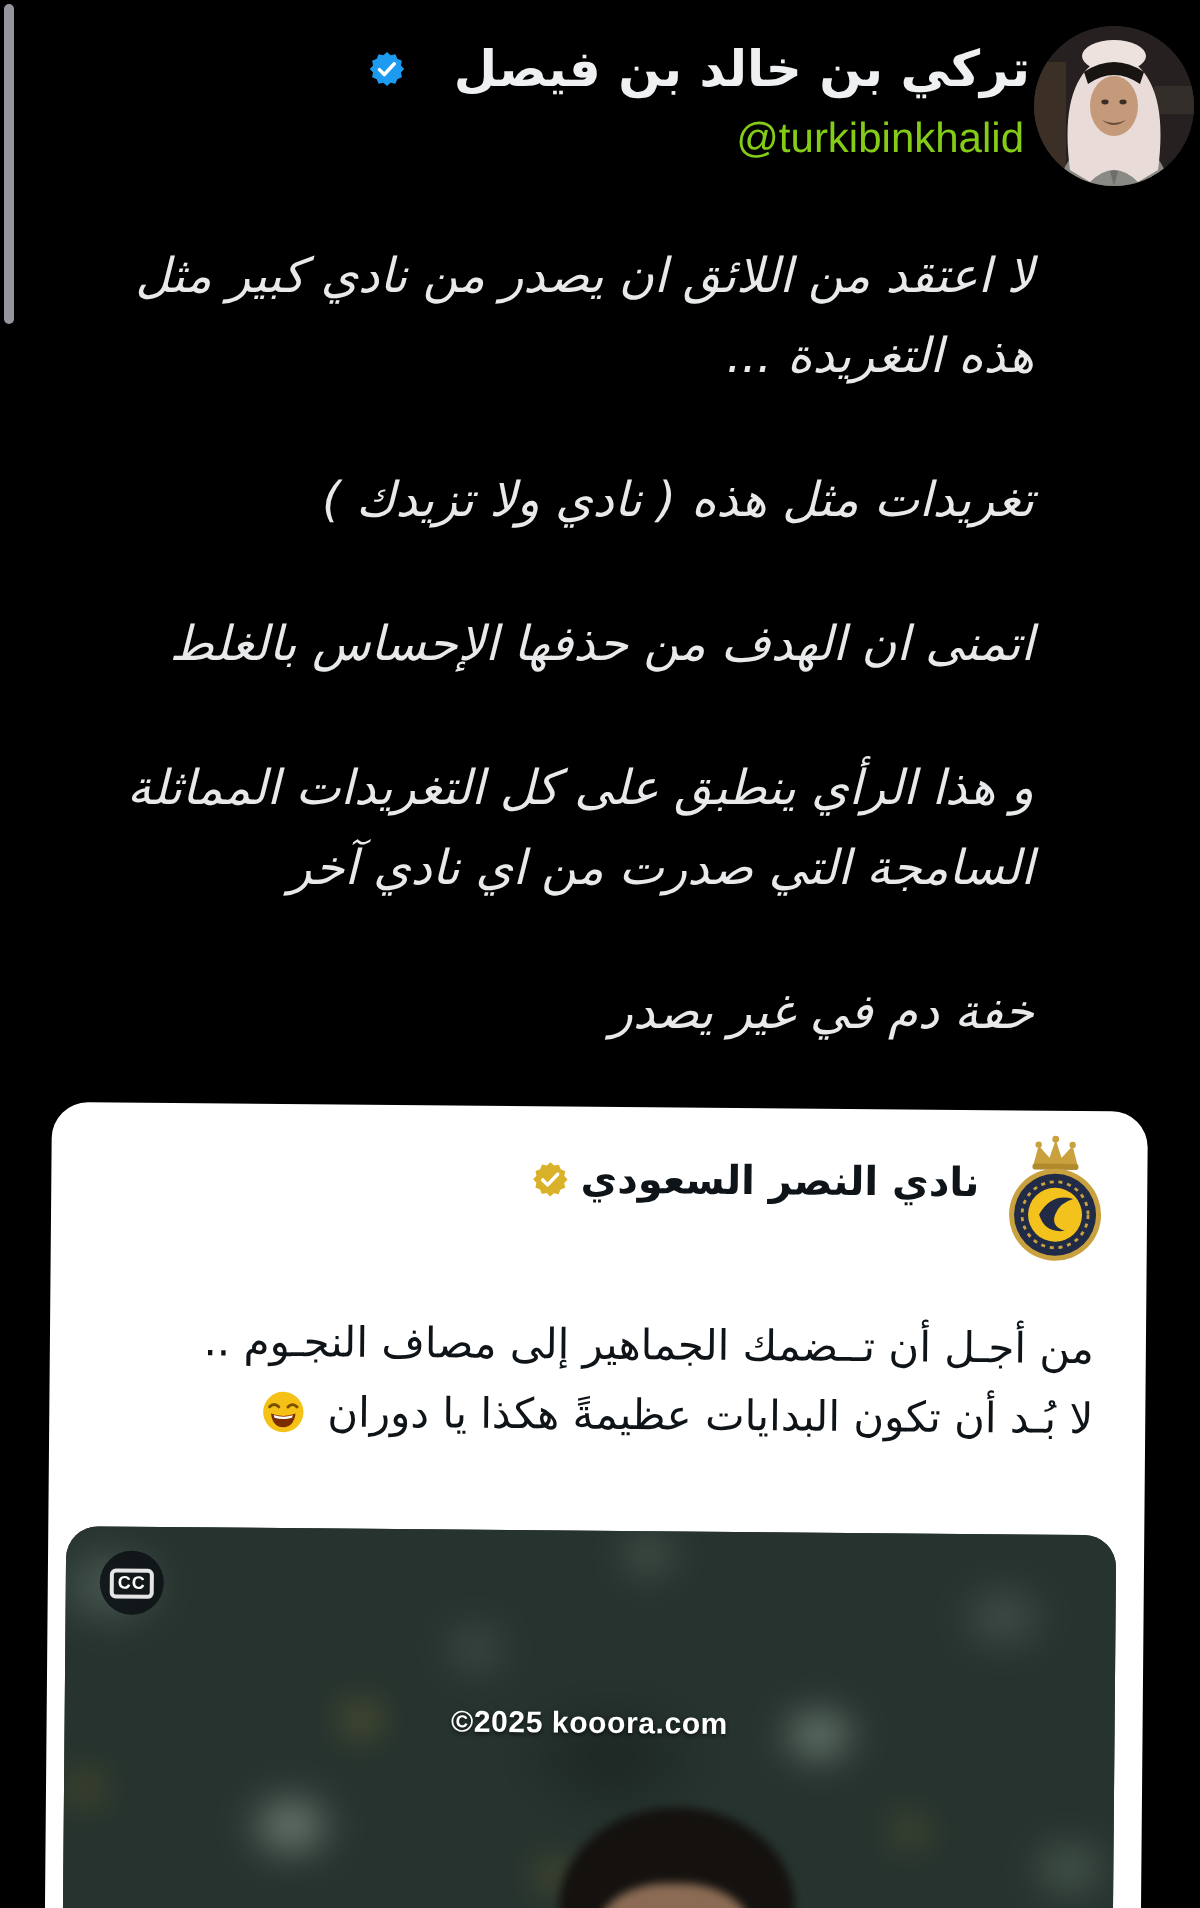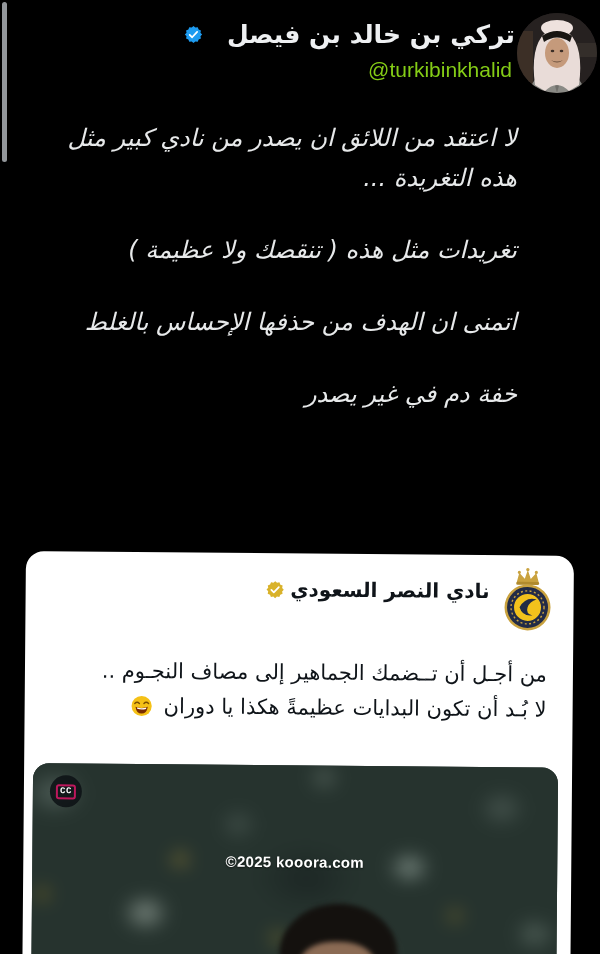--- a/index.html
+++ b/index.html
@@ -56,23 +56,23 @@
       radial-gradient(26px 18px at 64% 72%, #7e8c84 0%, transparent 70%),
       radial-gradient(30px 22px at 92% 64%, #5a6a62 0%, transparent 70%),
       radial-gradient(13px 11px at 30% 40%, #c7a33a 0%, transparent 70%),
       radial-gradient(11px 9px at 78% 58%, #b8952f 0%, transparent 70%),
       radial-gradient(10px 9px at 90% 84%, #c7a33a 0%, transparent 70%),
       radial-gradient(12px 10px at 6% 52%, #a8871f 0%, transparent 70%),
       radial-gradient(12px 9px at 47% 66%, #bfa02f 0%, transparent 70%),
       radial-gradient(70px 46px at 52% 46%, #1c2624 0%, transparent 75%);}
   .cc-badge{position:absolute;top:12px;left:17px;width:32px;height:32px;border-radius:50%;
     background:rgba(12,16,20,.85);display:flex;align-items:center;justify-content:center;}
-  .cc-inner{border:2px solid #be185d;border-radius:3px;color:#fff;font-size:9px;
+  .cc-inner{border:2px solid #e5e5e5;border-radius:3px;color:#fff;font-size:9px;
     font-weight:bold;line-height:1;padding:1px 2px;letter-spacing:.5px;
-    font-family:Liberation Mono, monospace;}
+    font-family:Liberation Sans, sans-serif;}
   .watermark{position:absolute;top:88px;left:0;right:0;text-align:center;color:#fff;
     font-size:15px;font-weight:bold;letter-spacing:.3px;
     text-shadow:0 1px 2px rgba(0,0,0,.65);font-family:"Liberation Sans",sans-serif;}
   .head-hair{position:absolute;top:138px;left:248px;width:118px;height:100px;
     background:#14110e;border-radius:50% 50% 42% 42%;filter:blur(2.5px);}
   .head-skin{position:absolute;top:176px;left:268px;width:76px;height:50px;
     background:#8b6b54;border-radius:45%;filter:blur(2.5px);}
 </style>
 </head>
 <body>
@@ -100,22 +100,23 @@
   <span>تركي بن خالد بن فيصل</span>
   <svg class="badge" viewBox="0 0 24 24">
     <path d="M12 1.2l2.3 2.1 3-.6 1.2 2.9 2.9 1.2-.6 3 2.1 2.2-2.1 2.2.6 3-2.9 1.2-1.2 2.9-3-.6-2.3 2.1-2.3-2.1-3 .6-1.2-2.9-2.9-1.2.6-3L1.1 12l2.1-2.2-.6-3 2.9-1.2 1.2-2.9 3 .6z" fill="#1d9bf0"></path>
     <path d="M7.2 12.4l3.1 3.1 6.3-6.8" fill="none" stroke="#fff" stroke-width="2.2" stroke-linecap="round" stroke-linejoin="round"></path>
   </svg>
 </div>
 <div class="handle">@turkibinkhalid</div>
 
 <div class="tweet-body">
   <p>لا اعتقد من اللائق ان يصدر من نادي كبير مثل هذه التغريدة ...</p>
-  <p>تغريدات مثل هذه ( تنقصك ولا عظيمة )</p>
+  <p>تغريدات مثل هذه ( نادي ولا تزيدك )</p>
   <p>اتمنى ان الهدف من حذفها الإحساس بالغلط</p>
+  <p>و هذا الرأي ينطبق على كل التغريدات المماثلة السامجة التي صدرت  من اي نادي آخر</p>
   <p>خفة دم في غير يصدر</p>
 </div>
 
 <div class="quote-card">
 
   <div class="q-avatar">
     <svg width="52" height="64" viewBox="0 0 52 64">
       <path d="M15 15 L17.5 5.5 L23 11.5 L26 2.5 L29 11.5 L34.5 5.5 L37 15 Z" fill="#c9a23f"></path>
       <circle cx="17.5" cy="5" r="1.6" fill="#c9a23f"></circle>
       <circle cx="26" cy="2.2" r="1.7" fill="#c9a23f"></circle>

